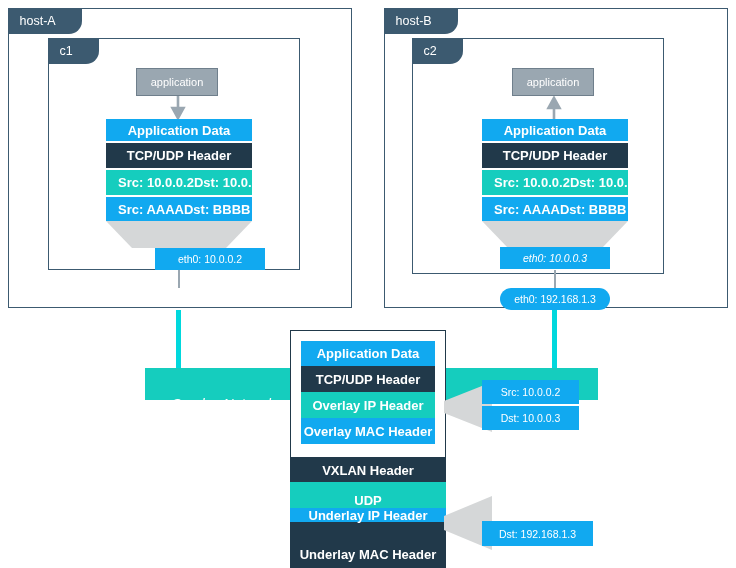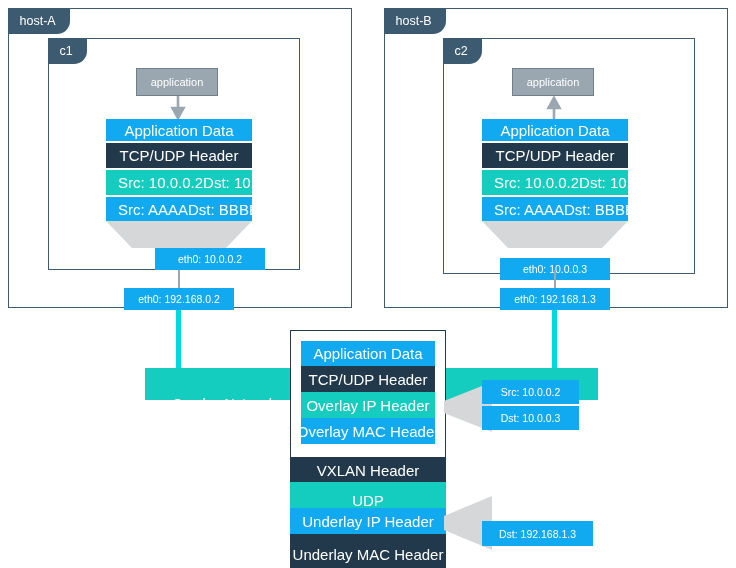--- a/index.html
+++ b/index.html
@@ -27,21 +27,21 @@
   }
   .panel-tab {
     position: absolute;
     left: -1.5px;
     top: -1.5px;
     height: 26px;
     background: #3c5a70;
     color: #ffffff;
     font-size: 12.5px;
     line-height: 26px;
-    padding: 0 14px 0 12px;
+    padding: 0 26px 0 12px;
     border-bottom-right-radius: 13px;
     box-sizing: border-box;
     white-space: nowrap;
   }
   .ctr-panel {
     position: absolute;
     border: 1.5px solid #3c5a70;
     background: #ffffff;
     box-sizing: border-box;
   }
@@ -60,26 +60,27 @@
     justify-content: center;
   }
 
   
   .arrow-svg { position: absolute; }
 
   
   .pkt-row {
     position: absolute;
     color: #ffffff;
-    font-size: 15px;
-    display: flex;
-    align-items: center;
-    justify-content: center;
-    box-sizing: border-box;
-    white-space: nowrap;
+    font-size: 13px;
+    display: flex;
+    align-items: center;
+    justify-content: center;
+    box-sizing: border-box;
+    white-space: nowrap;
+    font-weight: bold;
   }
   .pkt-row.split {
     justify-content: space-between;
     padding: 0 12px;
   }
   .c-blue  { background: #11a9f0; }
   .c-navy  { background: #21394a; }
   .c-teal  { background: #15cdbe; }
 
   
@@ -182,29 +183,28 @@
   </div>
 
   <svg class="funnel" style="left:106px; top:221px;" width="146" height="27" viewBox="0 0 146 27">
     <polygon points="0,0 146,0 120,27 26,27" fill="#d5d7d8"></polygon>
   </svg>
 
   <div class="eth-box" style="left:124px; top:248px; width:110px; height:22px;margin-left:31px;">eth0: 10.0.0.2</div>
 
   <div class="vline-grey" style="left:178px; top:270px; height:18px;"></div>
 
-  <div class="eth-box" style="left:124px; top:288px; width:110px; height:22px;">eth0: 192.168.0.2</div>
 
   <div class="vline-teal" style="left:176px; top:310px; height:62px;"></div>
 
   <div class="host-panel" style="left:384px; top:8px; width:344px; height:300px;">
     <div class="panel-tab">host-B</div>
   </div>
 
-  <div class="ctr-panel" style="left:443px; top:38px; width:252px; height:236px;">
+  <div class="ctr-panel" style="left:412px; top:38px; width:252px; height:236px;">
     <div class="panel-tab">c2</div>
   </div>
 
   <div class="app-box" style="left:512px; top:68px; width:82px; height:28px;">application</div>
 
   <svg class="arrow-svg" style="left:546px; top:96px;" width="16" height="24" viewBox="0 0 16 24">
     <path d="M8 24 L8 10 M8 2 L2.5 12 L13.5 12 Z" fill="#9aa7b1" stroke="#9aa7b1" stroke-width="2.6"></path>
   </svg>
 
   <div class="pkt-row c-blue" style="left:482px; top:119px; width:146px; height:22px;">Application Data</div>
@@ -215,45 +215,45 @@
   </div>
   <div class="pkt-row split c-blue" style="left:482px; top:197px; width:146px; height:24px;">
     <span>Src: AAAA</span>
     <span>Dst: BBBB</span>
   </div>
 
   <svg class="funnel" style="left:482px; top:221px;" width="146" height="27" viewBox="0 0 146 27">
     <polygon points="0,0 146,0 120,27 26,27" fill="#d5d7d8"></polygon>
   </svg>
 
-  <div class="eth-box" style="left:500px; top:258px; width:110px; height:22px;">eth0: 10.0.0.3</div>
+  <div class="eth-box" style="left:500px; top:247px; width:110px; height:22px;font-style:italic;">eth0: 10.0.0.3</div>
 
   <div class="vline-grey" style="left:554px; top:270px; height:18px;"></div>
 
-  <div class="eth-box" style="left:500px; top:288px; width:110px; height:22px;">eth0: 192.168.1.3</div>
+  <div class="eth-box" style="left:500px; top:288px; width:110px; height:22px;border-radius:11px;">eth0: 192.168.1.3</div>
 
   <div class="vline-teal" style="left:552px; top:310px; height:62px;"></div>
 
   <div class="teal-bar" style="left:145px; top:368px; width:156px; height:32px;"></div>
   <div class="teal-bar-label" style="left:145px; top:388px; width:156px; height:32px; justify-content:center;font-style:italic;">Overlay Network</div>
 
   <div class="teal-bar" style="left:446px; top:368px; width:152px; height:32px;"></div>
 
   <div class="vxlan-outer" style="left:290px; top:330px; width:156px; height:228px;"></div>
 
   <div class="overlay-inner" style="left:290px; top:330px; width:156px; height:128px;"></div>
 
   <div class="pkt-row c-blue" style="left:301px; top:341px; width:134px; height:25px;">Application Data</div>
   <div class="pkt-row c-navy" style="left:301px; top:366px; width:134px; height:26px;">TCP/UDP Header</div>
   <div class="pkt-row c-teal" style="left:301px; top:392px; width:134px; height:26px;">Overlay IP Header</div>
   <div class="pkt-row c-navy" style="left:290px; top:458px; width:156px; height:24px;">VXLAN Header</div>
 
   <div class="pkt-row c-blue" style="left:301px; top:418px; width:134px; height:26px;">Overlay MAC Header</div>
   <div class="pkt-row c-teal" style="left:290px; top:482px; width:156px; height:36px;">UDP</div>
-  <div class="pkt-row c-blue" style="left:290px; top:508px; width:156px; height:26px;">Underlay IP Header</div>
+  <div class="pkt-row c-blue" style="left:290px; top:508px; width:156px; height:14px;">Underlay IP Header</div>
   <div class="pkt-row c-navy" style="left:290px; top:534px; width:156px; height:40px;">Underlay MAC Header</div>
 
   <svg class="callout-wedge" style="left:444px; top:382px;" width="48" height="50" viewBox="0 0 48 50">
     <polygon points="48,0 48,50 0,31 0,19" fill="#d5d7d8"></polygon>
   </svg>
   <div class="callout-box" style="left:482px; top:380px; width:97px; height:24px;">Src: 10.0.0.2</div>
   <div class="callout-box" style="left:482px; top:406px; width:97px; height:24px;">Dst: 10.0.0.3</div>
 
   <svg class="callout-wedge" style="left:444px; top:496px;" width="48" height="54" viewBox="0 0 48 54">
     <polygon points="48,0 48,54 0,34 0,20" fill="#d5d7d8"></polygon>

